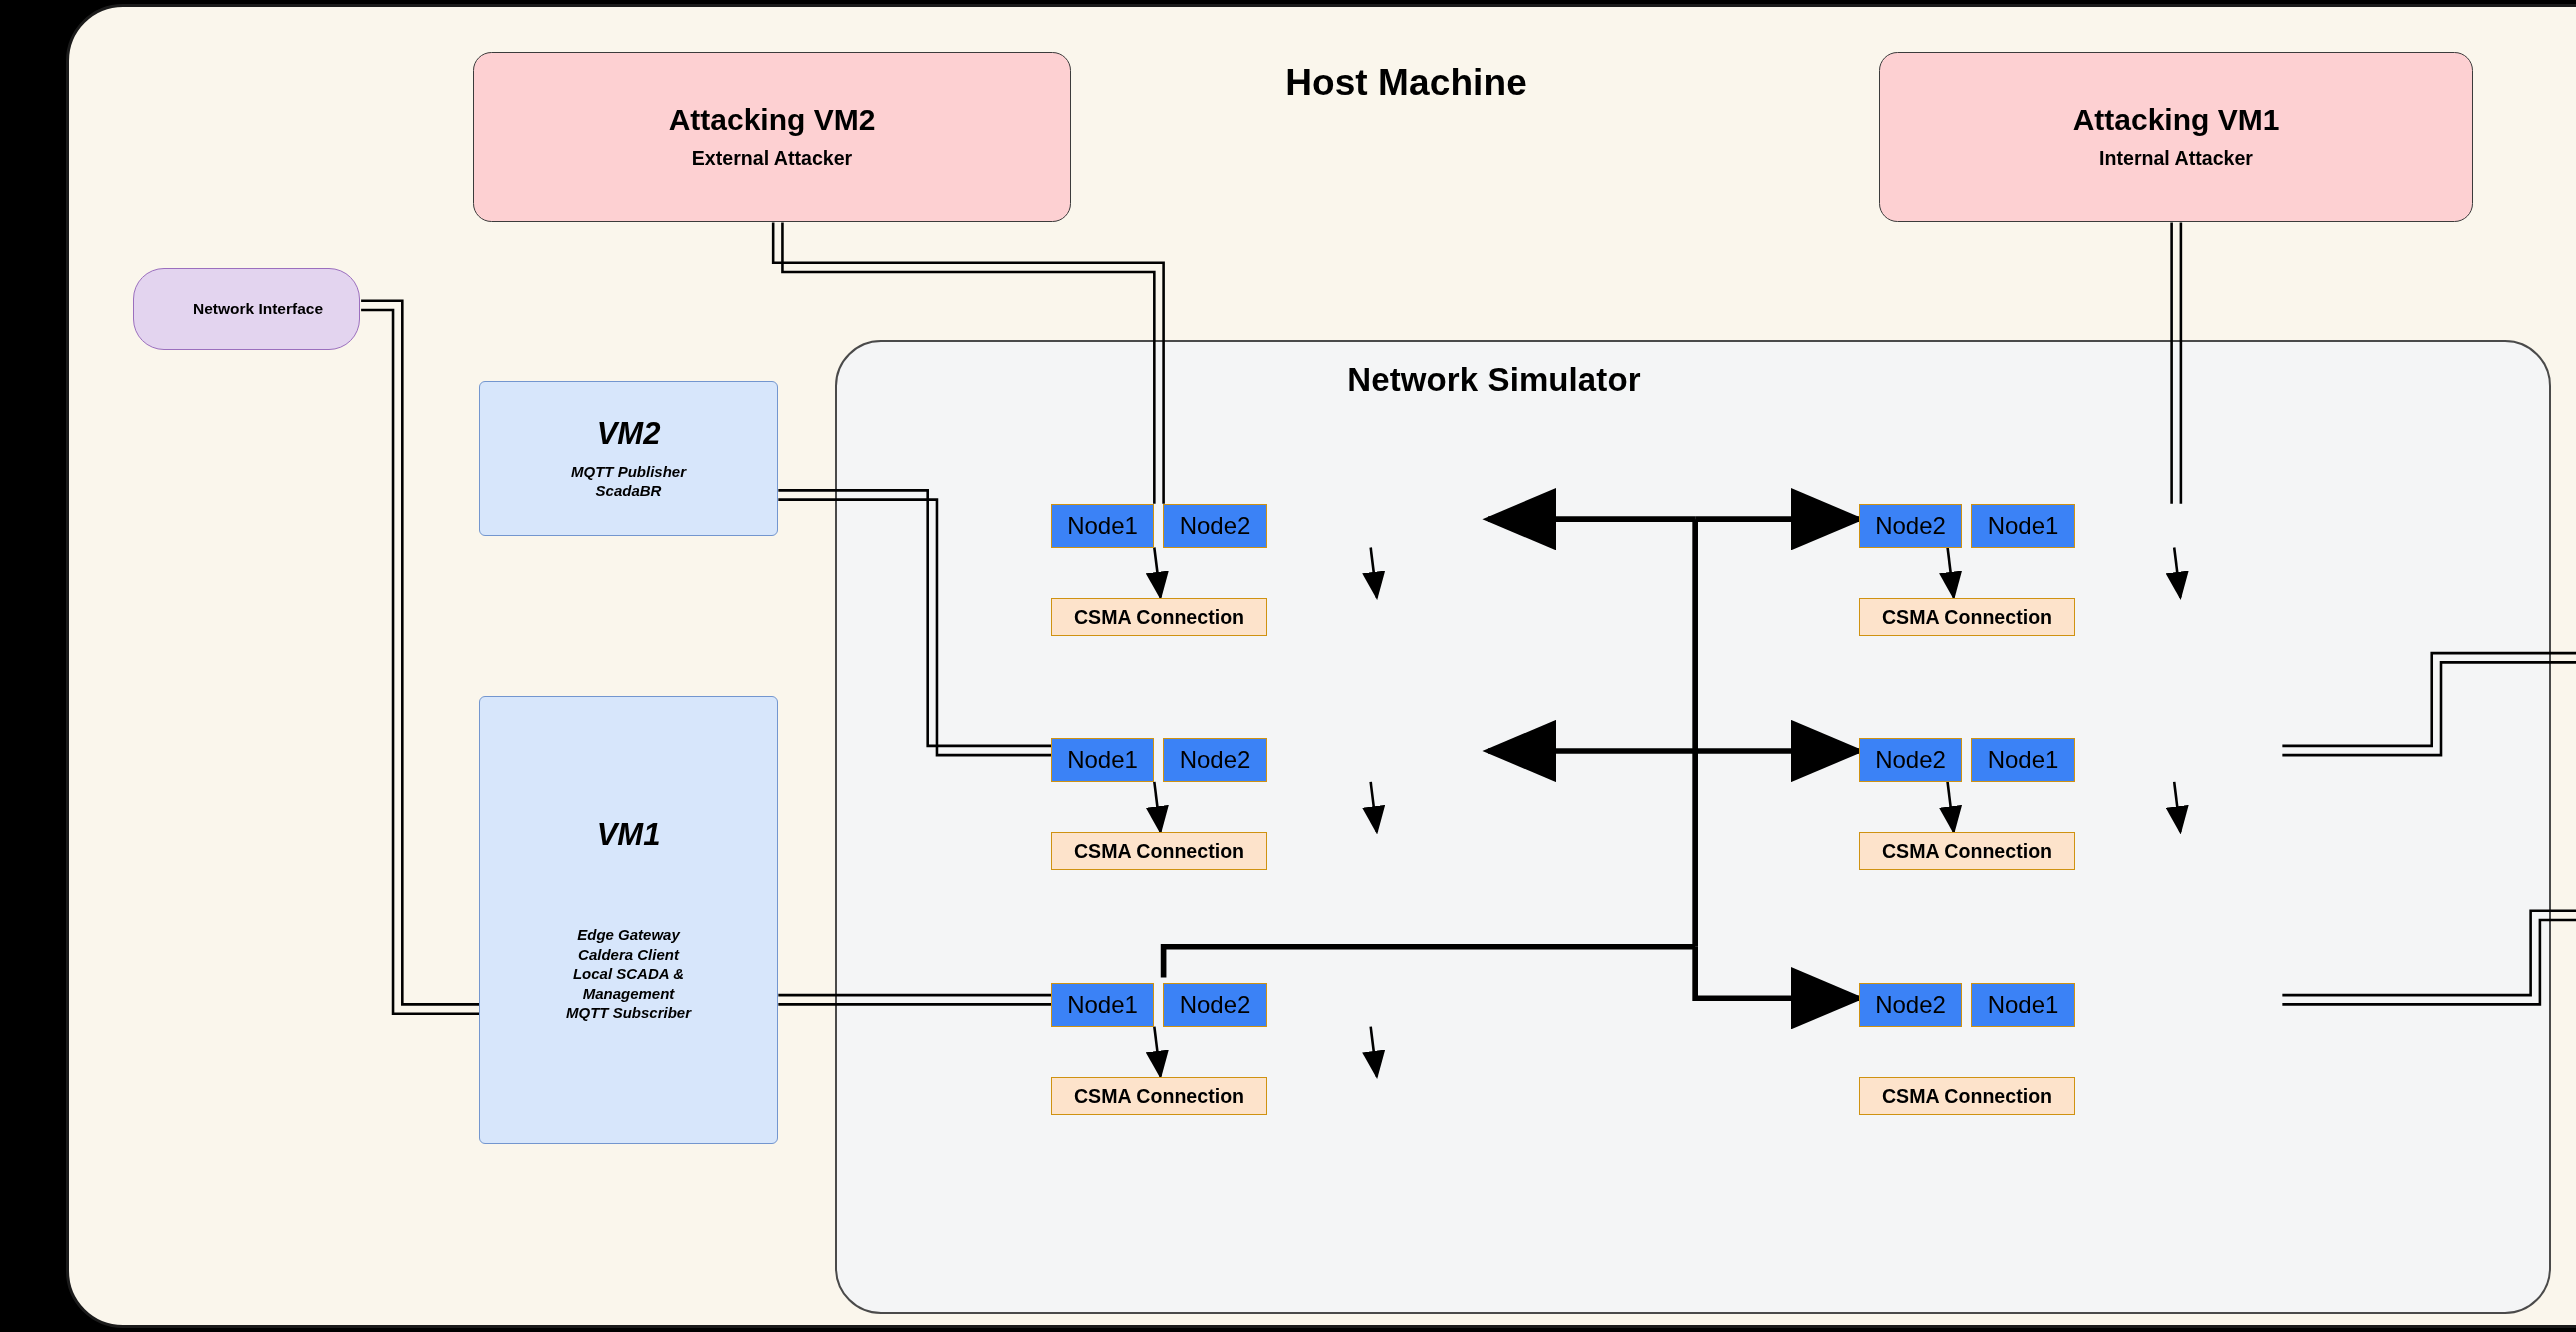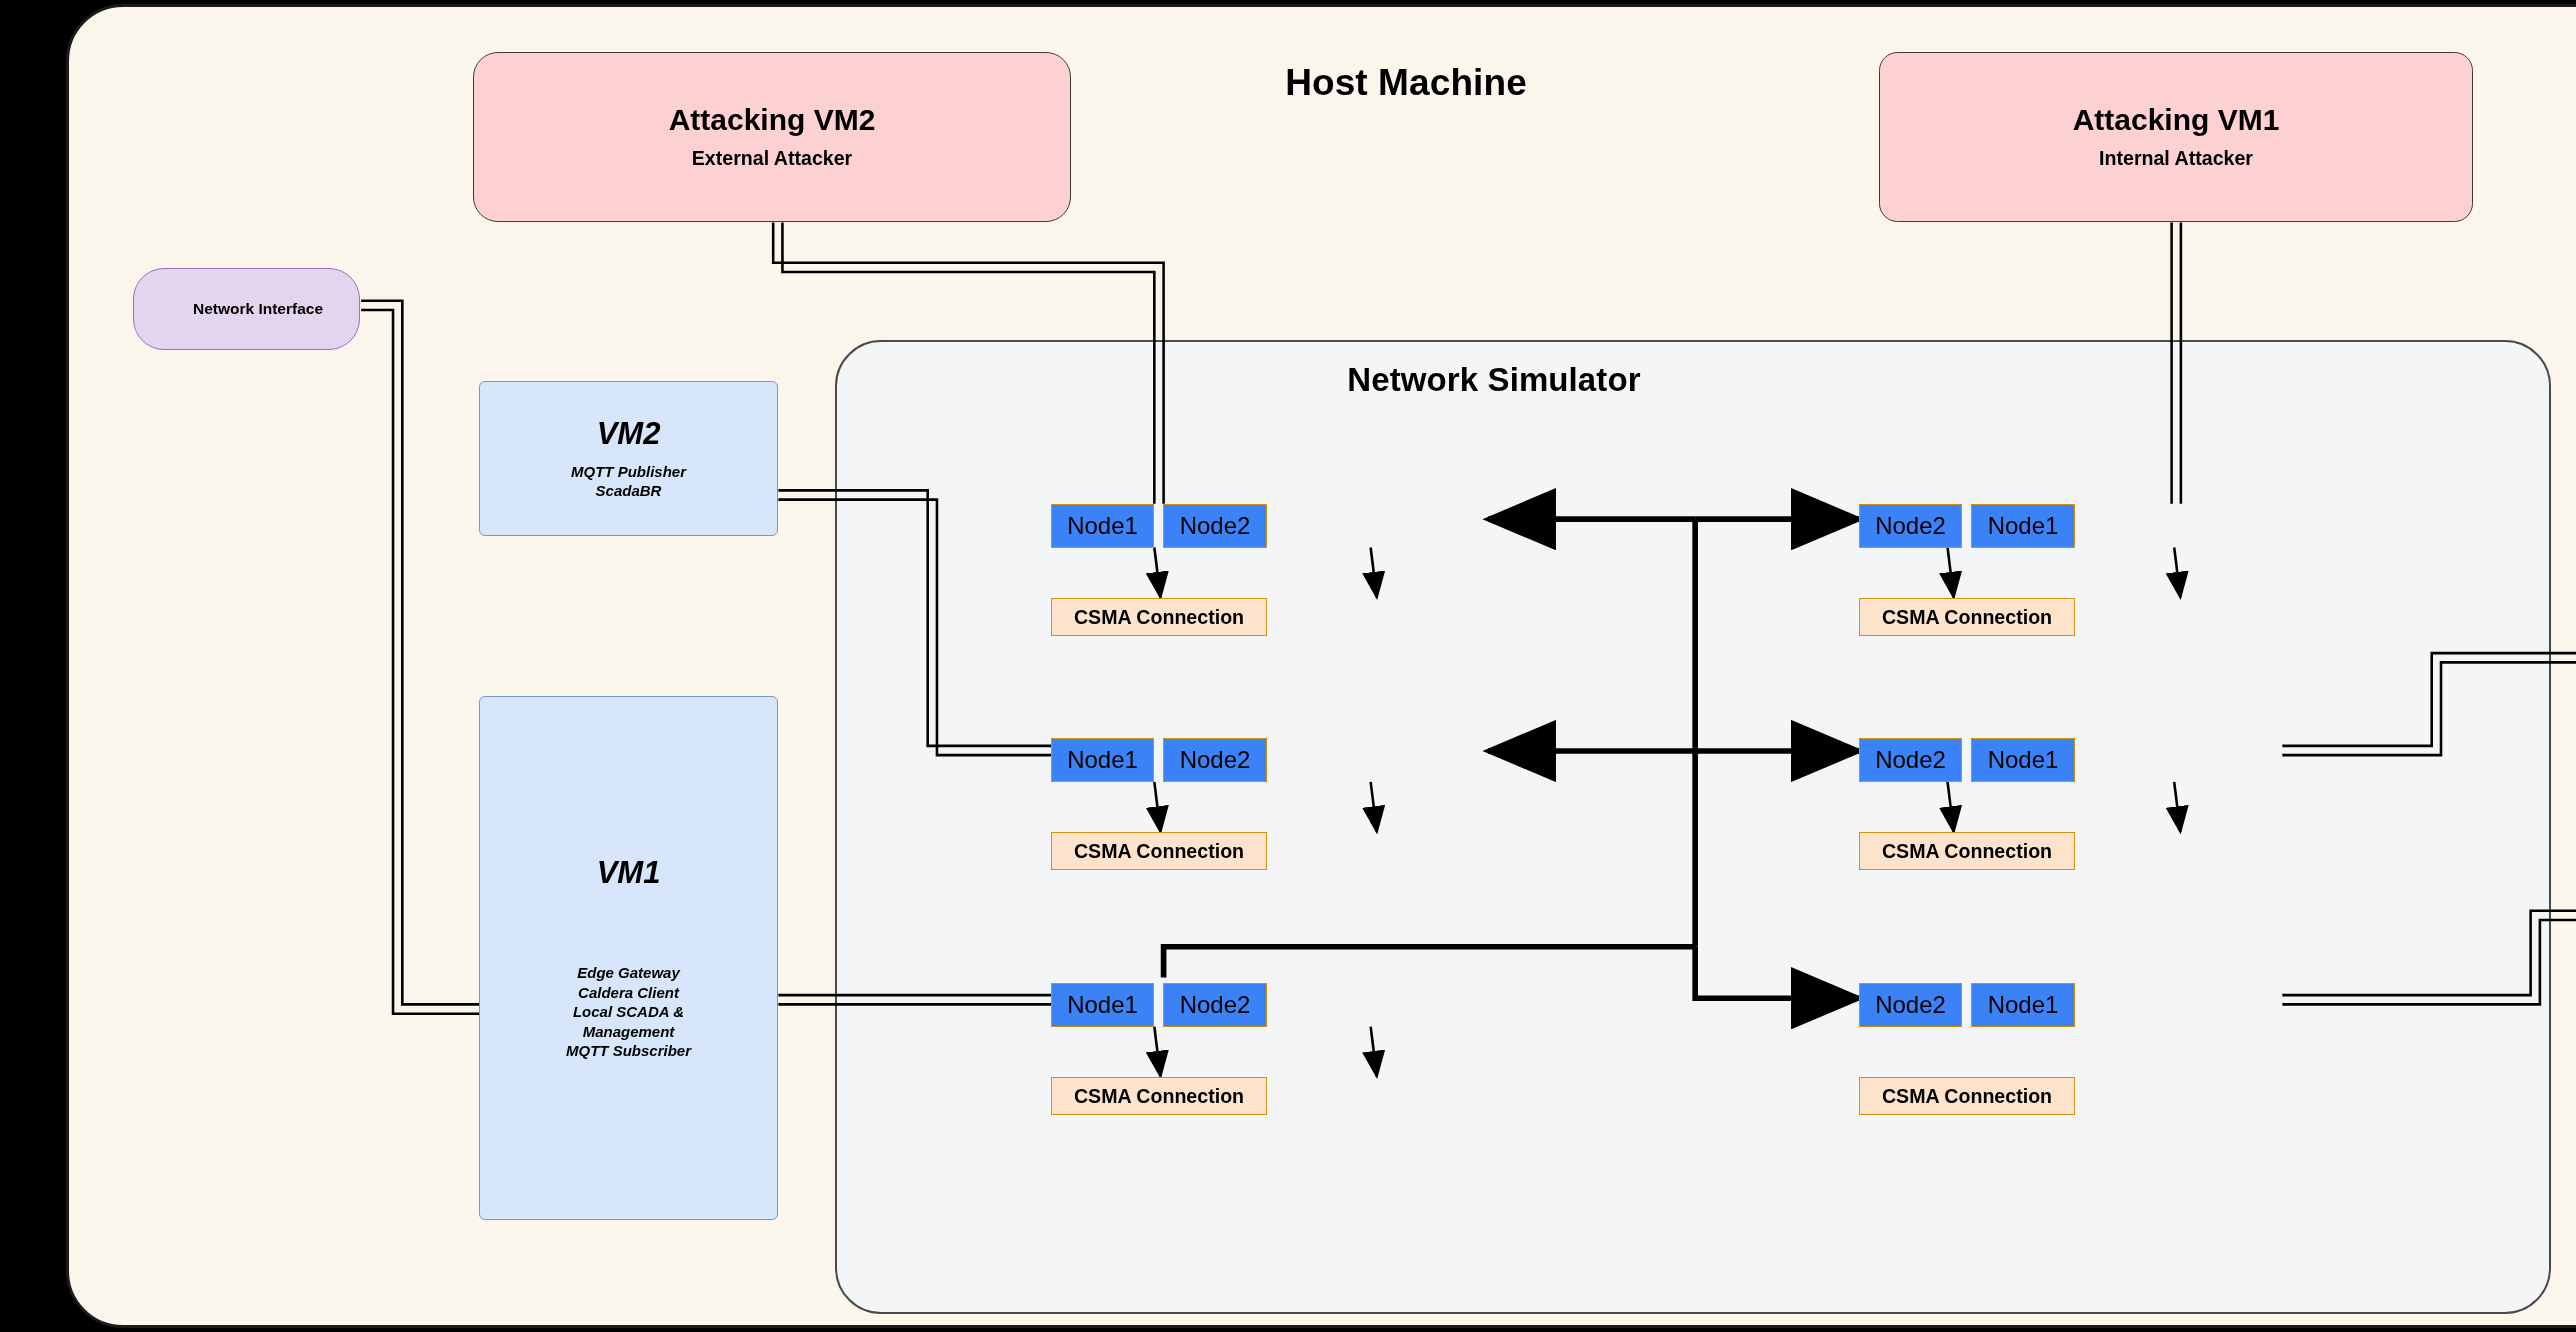--- a/index.html
+++ b/index.html
@@ -33,34 +33,34 @@
 
   
   .attack-vm{
     position:absolute;box-sizing:border-box;
     background:#fdd0d2;border:1.5px solid #3b3b3b;border-radius:18.5px;
     display:flex;flex-direction:column;align-items:center;justify-content:center;
     color:#000;text-align:center;
   }
   .attack-vm .t1{font-size:30px;font-weight:bold;line-height:1.05;}
   .attack-vm .t2{font-size:19.6px;font-weight:bold;margin-top:11.3px;}
-  #attack-vm2{left:473px;top:52px;width:598px;height:170px;border-radius:25px;}
+  #attack-vm2{left:473px;top:52px;width:598px;height:170px;}
   #attack-vm1{left:1879px;top:52px;width:594px;height:170px;}
 
   
   .blue-vm{
     position:absolute;box-sizing:border-box;
     background:#d7e6fb;border:1.5px solid #7396cf;border-radius:6px;
     display:flex;flex-direction:column;align-items:center;justify-content:center;
     color:#000;text-align:center;padding:18px;font-style:italic;
   }
   .blue-vm .vtitle{font-size:31px;font-weight:bold;}
   .blue-vm .vsub{font-size:15px;font-weight:bold;line-height:1.30;margin-top:9.3px;}
   #vm2{left:479px;top:381px;width:299px;height:155px;}
-  #vm1{left:479px;top:696px;width:299px;height:524px;}
+  #vm1{left:479px;top:696px;width:299px;height:448px;}
 
   
   .pill{
     position:absolute;box-sizing:border-box;
     background:#e3d4ef;border:1.5px solid #9b6fbe;border-radius:31px;
     display:flex;align-items:center;justify-content:center;
     text-align:center;font-size:15.5px;font-weight:bold;color:#000;
     line-height:1.18;
   }
   #net-iface{left:133px;top:268px;width:227px;height:82px;padding-left:23px;}

